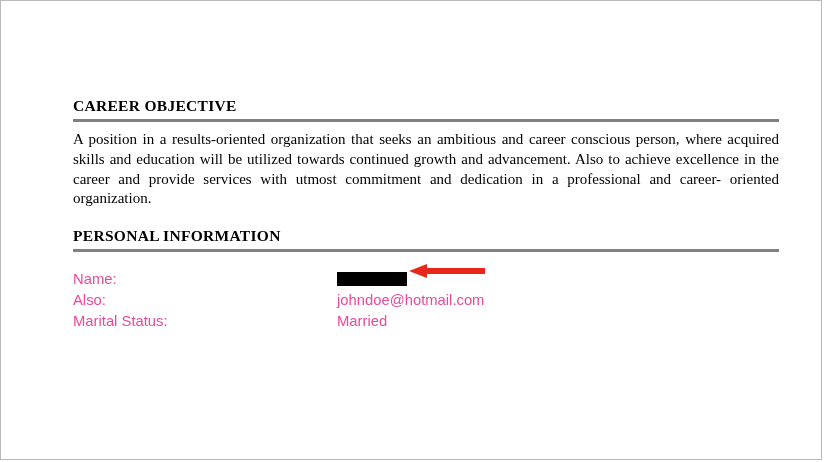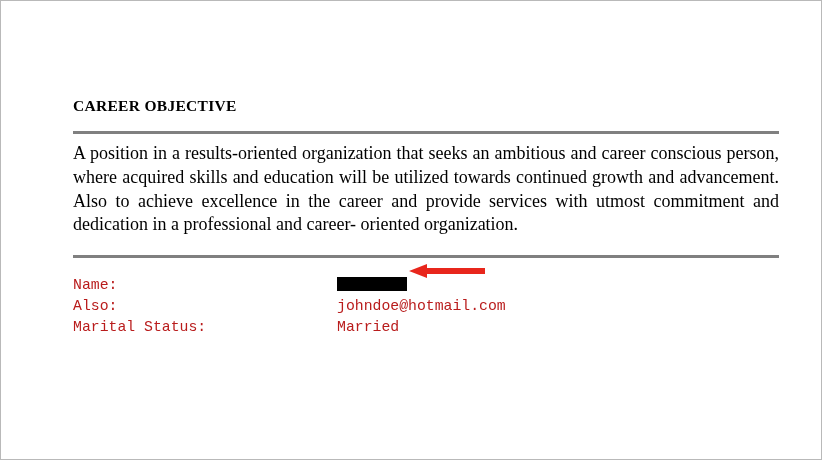--- a/index.html
+++ b/index.html
@@ -27,45 +27,45 @@
     top: 96px;
     width: 706px;
   }
   .section-heading {
     font-family: "Liberation Serif", serif;
     font-weight: bold;
     font-size: 15.5px;
     letter-spacing: 0.3px;
     color: #000000;
     margin: 0;
-    padding: 0 0 16px 0;
+    padding: 0 0 4px 0;
   }
   .rule {
     height: 3px;
     background: #808080;
     width: 100%;
     margin: 0 0 8px 0;
   }
   .objective-text {
     font-family: "Liberation Serif", serif;
-    font-size: 18px;
+    font-size: 15px;
     line-height: 1.32;
     color: #000000;
     text-align: justify;
     margin: 0;
     width: 100%;
   }
   .spacer-1 { height: 18px; }
   .spacer-2 { height: 10px; }
 
   table.info {
     border-collapse: collapse;
-    font-family: Liberation Mono, monospace;
+    font-family: Liberation Sans, sans-serif;
     font-size: 14.8px;
-    color: #b91c1c;
+    color: #ec4899;
   }
   table.info td {
     padding: 0 0 2px 0;
     vertical-align: top;
     line-height: 1.28;
   }
   td.label {
     width: 264px;
     white-space: nowrap;
   }
@@ -96,20 +96,21 @@
 
   <div id="doc-body">
 
     <h2 class="section-heading">CAREER OBJECTIVE</h2>
     <div class="rule"></div>
 
     <p class="objective-text">A position in a results-oriented organization that seeks an ambitious and career conscious person, where acquired skills and education will be utilized towards continued growth and advancement. Also to achieve excellence in the career and provide services with utmost commitment and dedication in a professional and career- oriented organization.</p>
 
     <div class="spacer-1"></div>
 
+    <h2 class="section-heading">PERSONAL INFORMATION</h2>
     <div class="rule"></div>
 
     <div class="spacer-2"></div>
 
     <table class="info">
       <tbody>
         <tr>
           <td class="label">Name:</td>
           <td class="value"><span class="redaction"></span></td>
         </tr>

